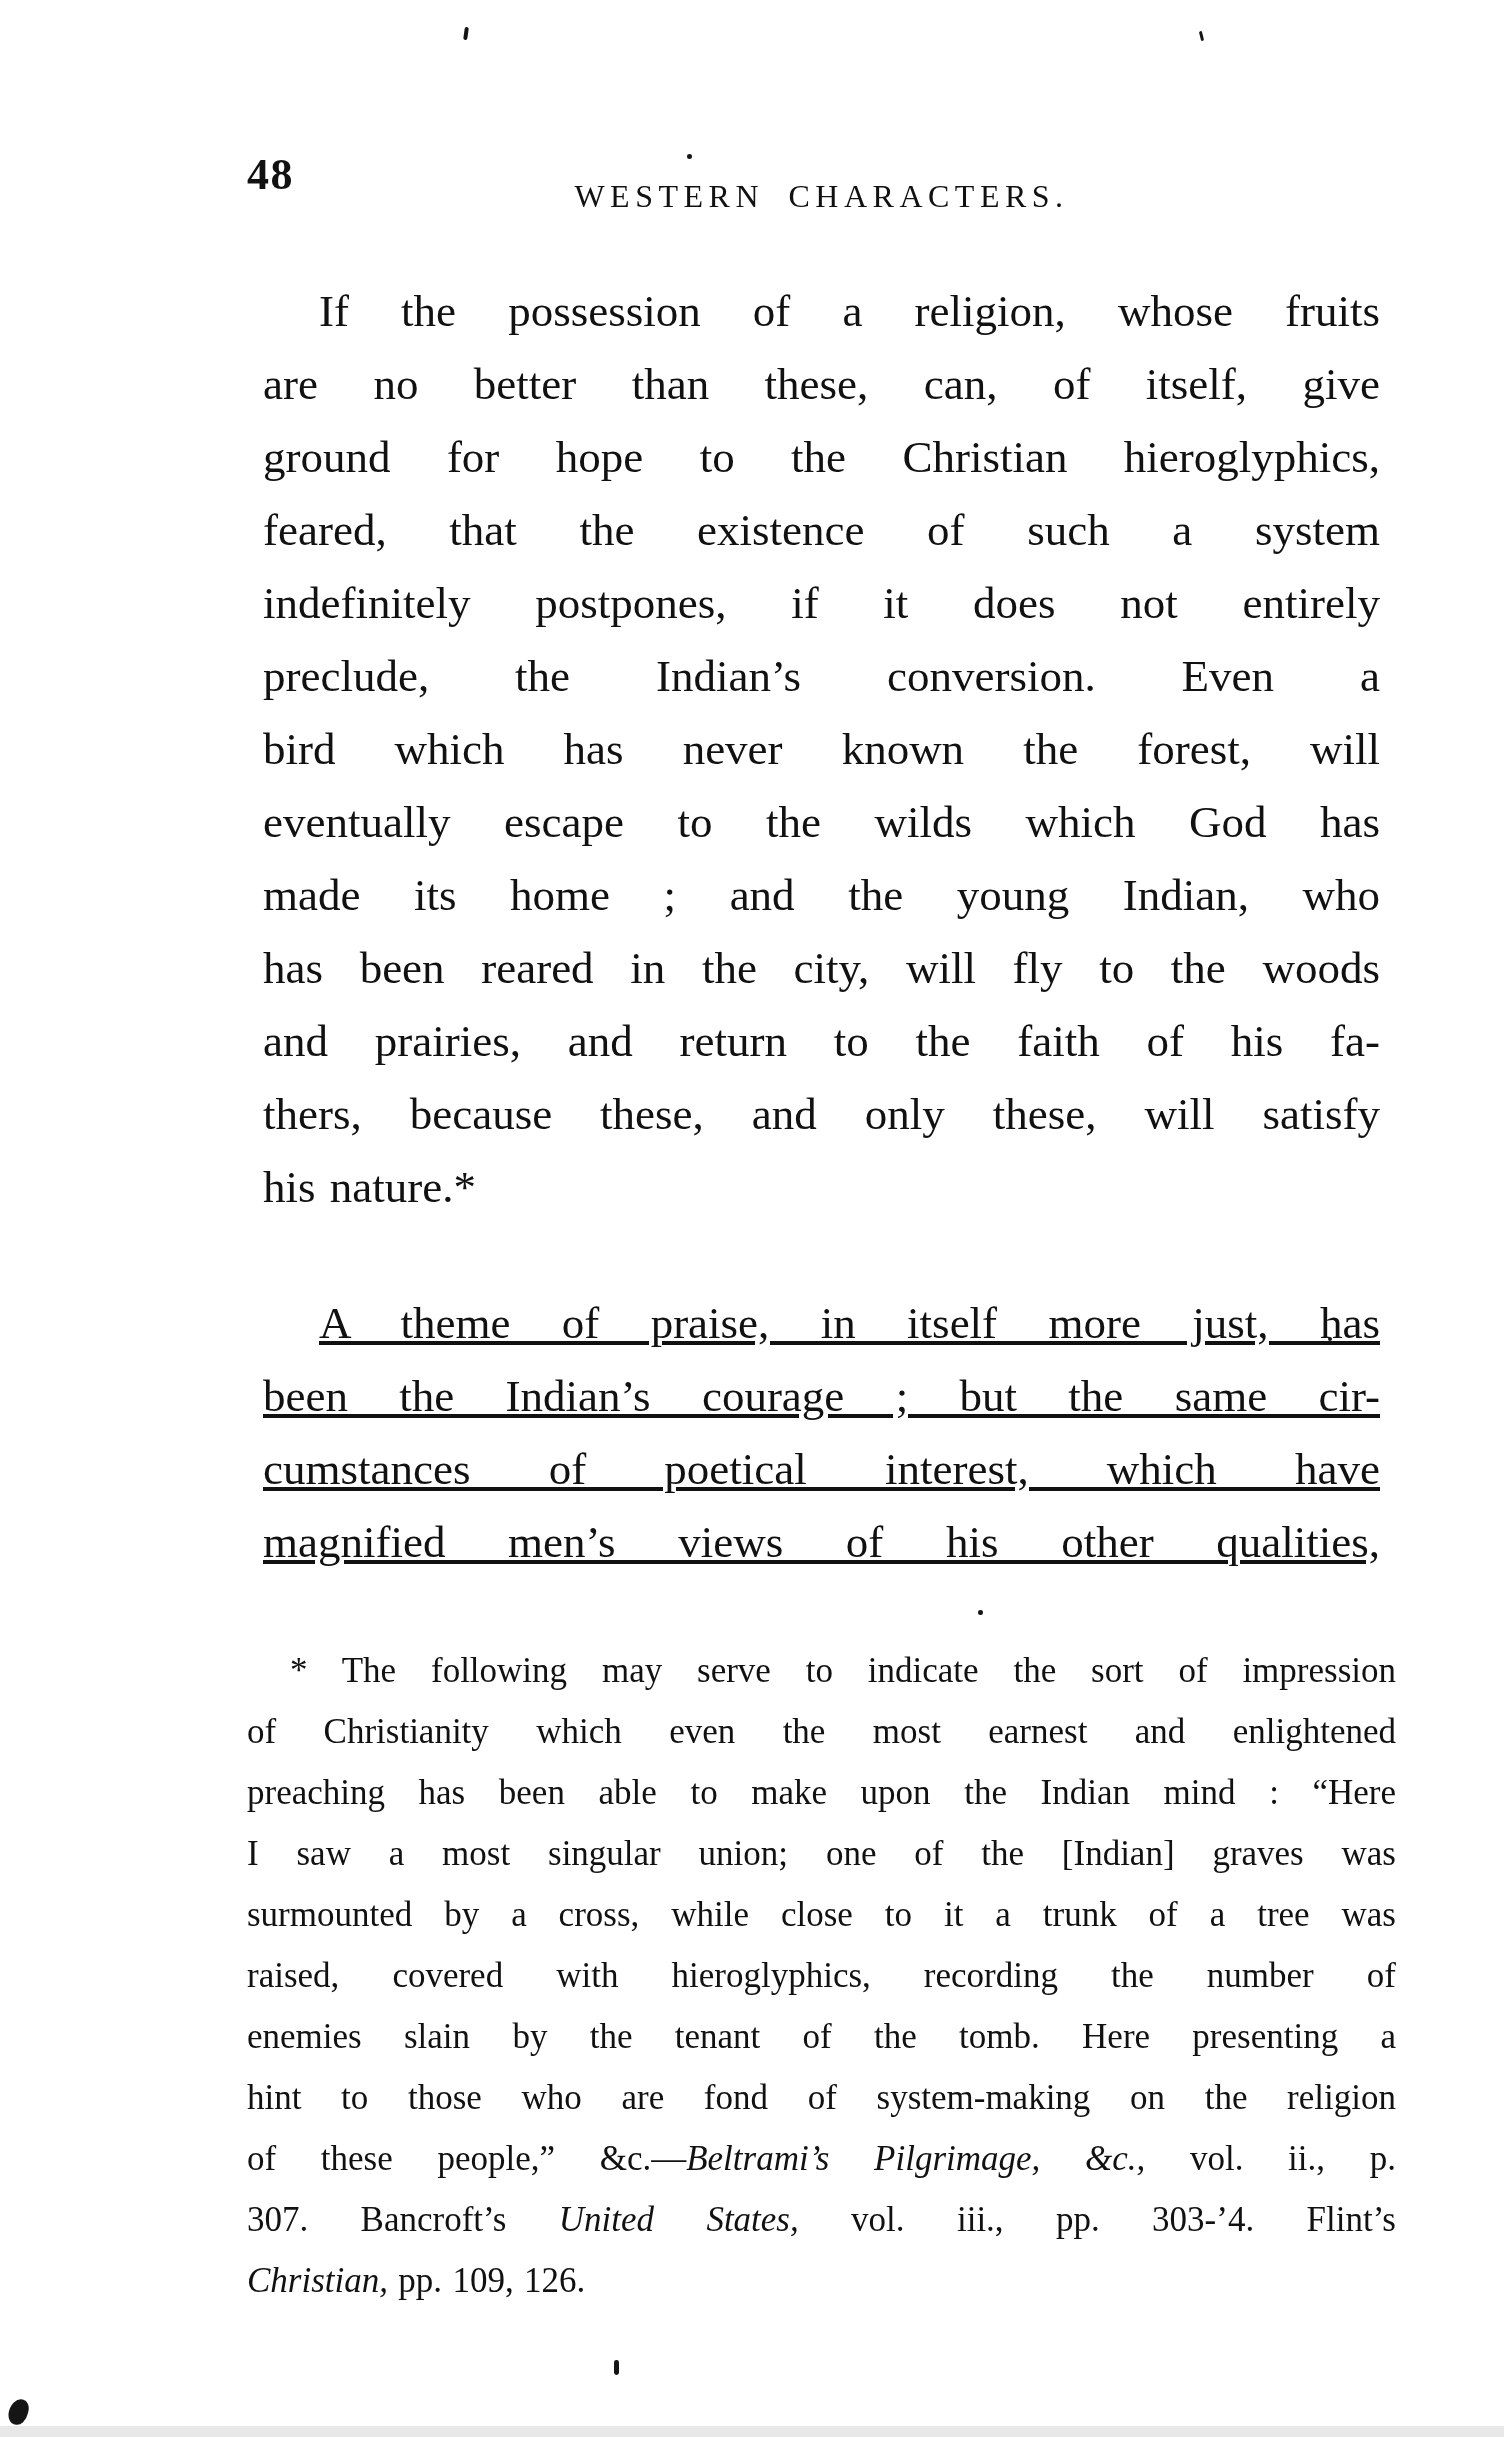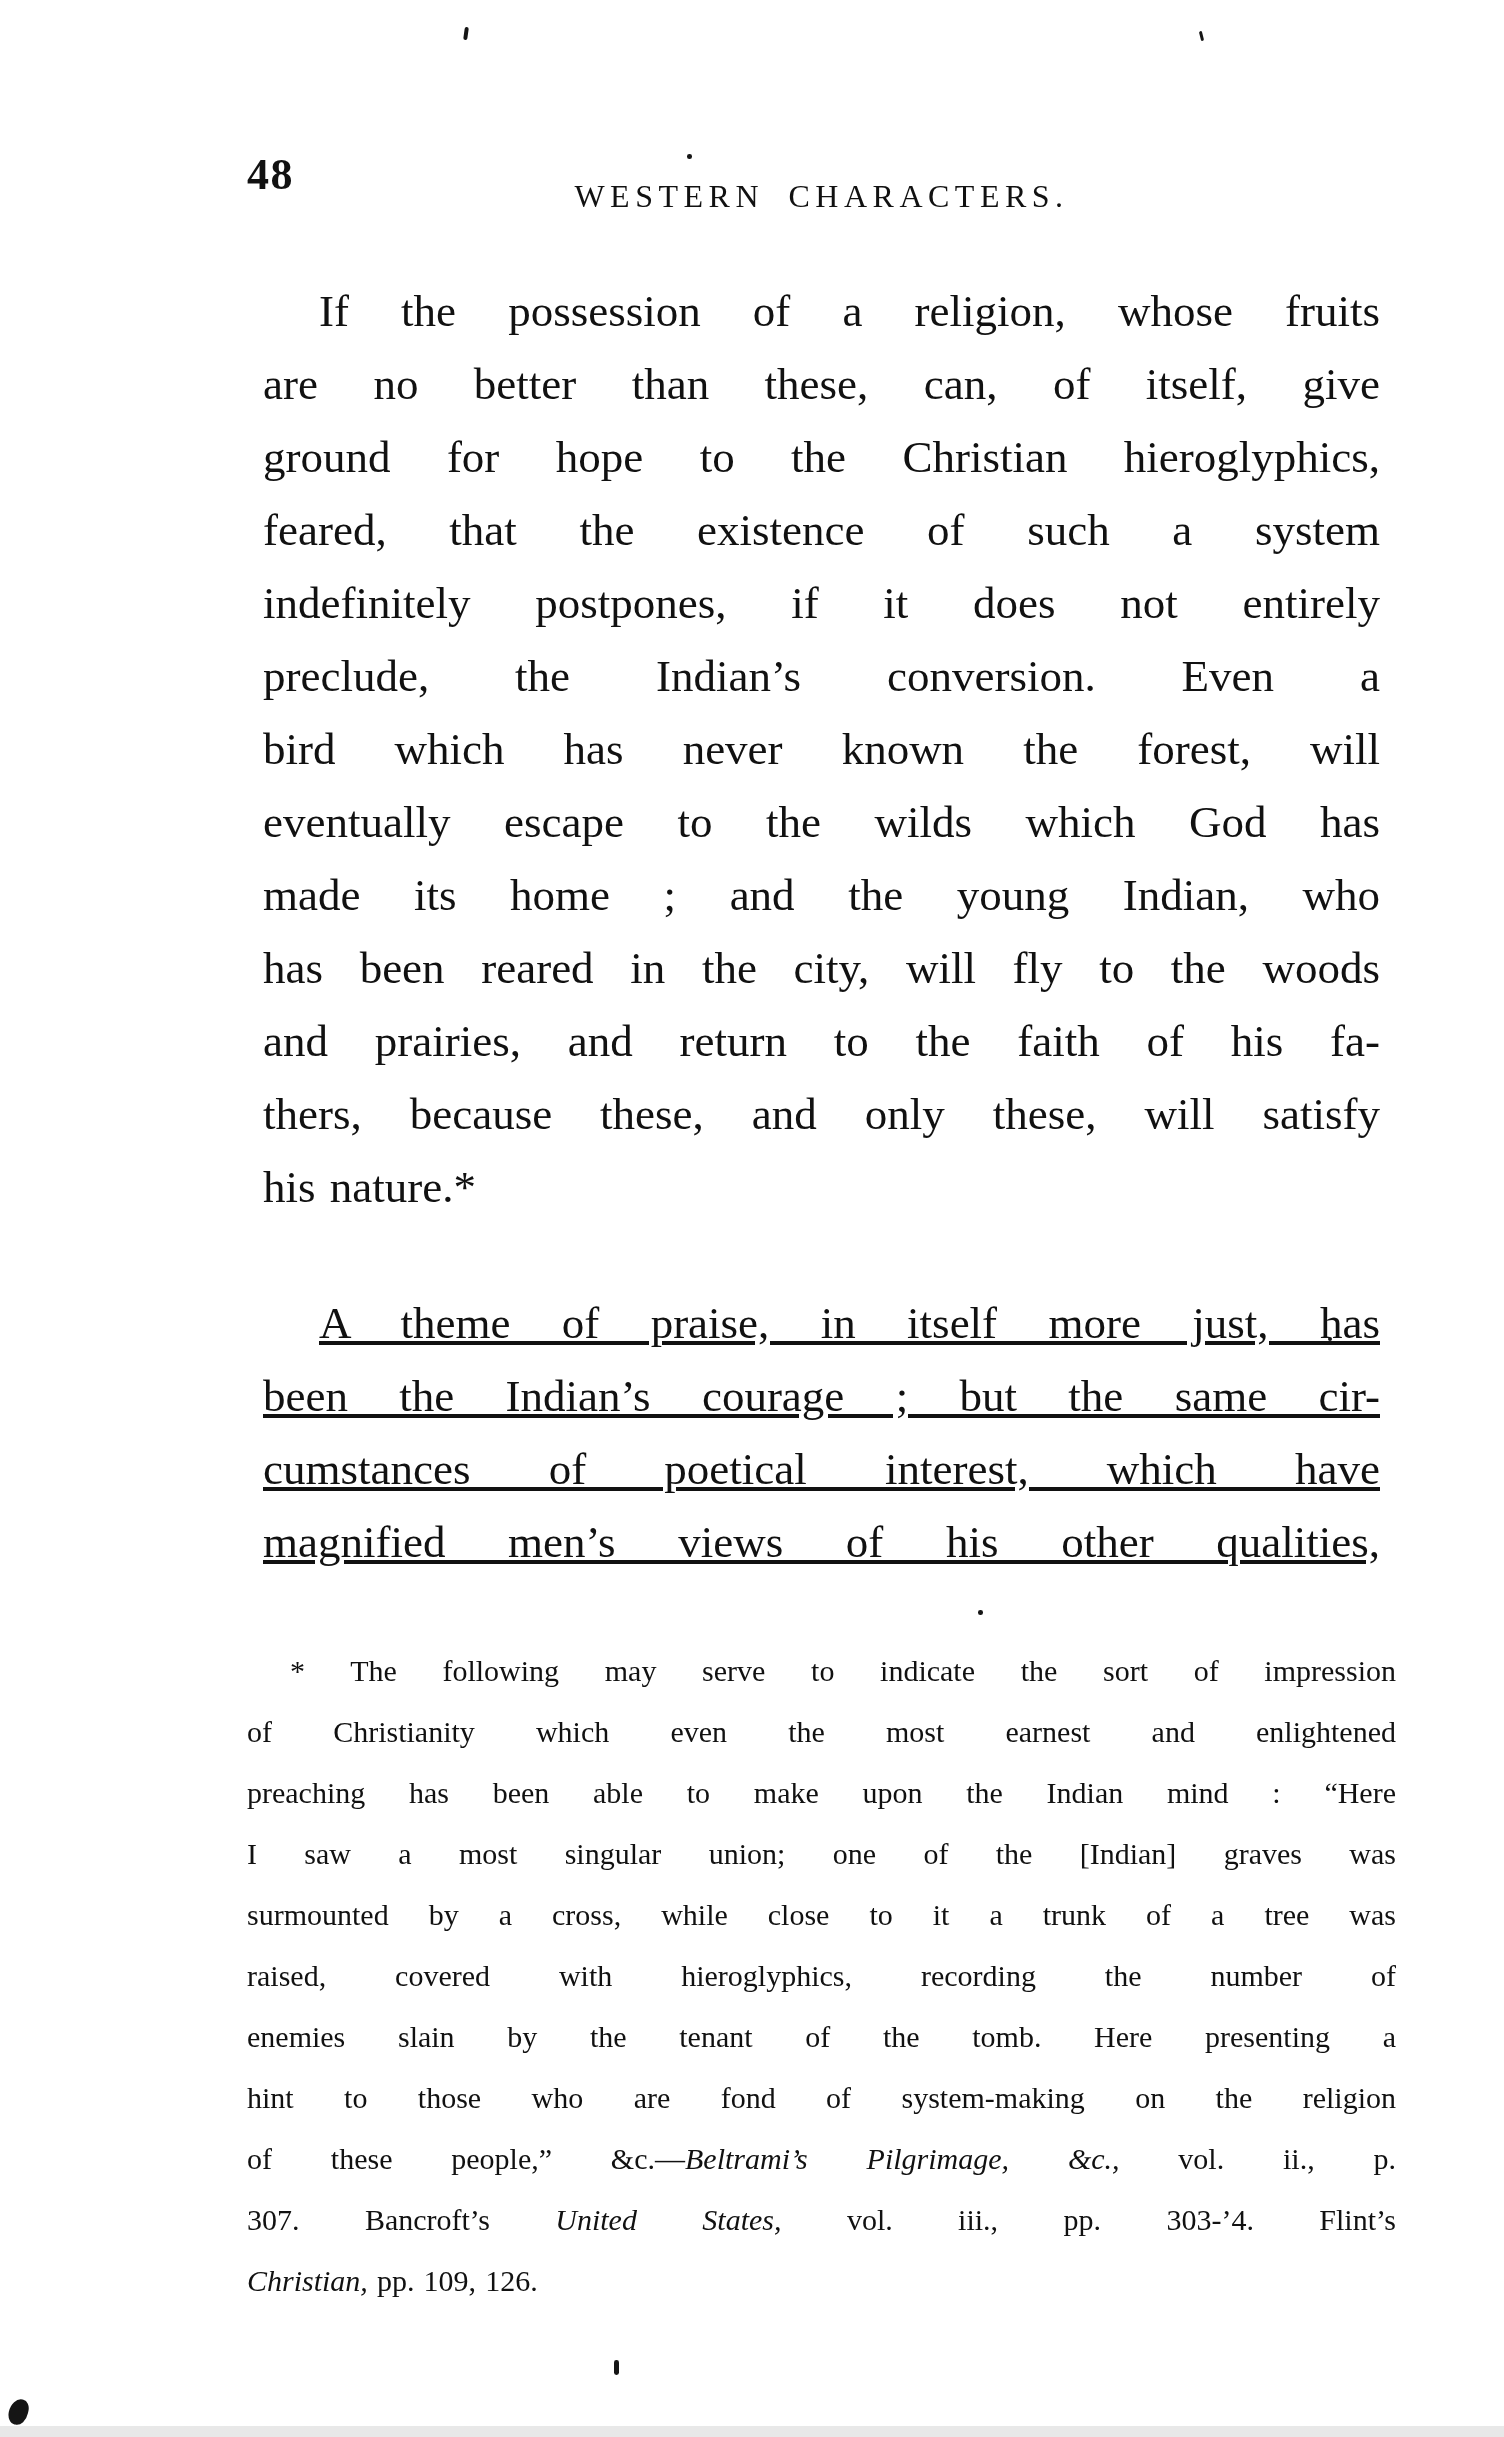--- a/index.html
+++ b/index.html
@@ -61,21 +61,21 @@
     text-align-last: left;
   }
   
   .footnote {
     position: absolute;
     left: 247px;
     top: 1640px;
     width: 1149px;
   }
   .footnote .line {
-    font-size: 30px;
+    font-size: 35px;
     line-height: 61px;
     height: 61px;
     text-align: justify;
     text-align-last: justify;
     word-spacing: 1.6px;
   }
   .footnote .line.indent { text-indent: 43px; }
   .footnote .line.short {
     text-align: left;
     text-align-last: left;

